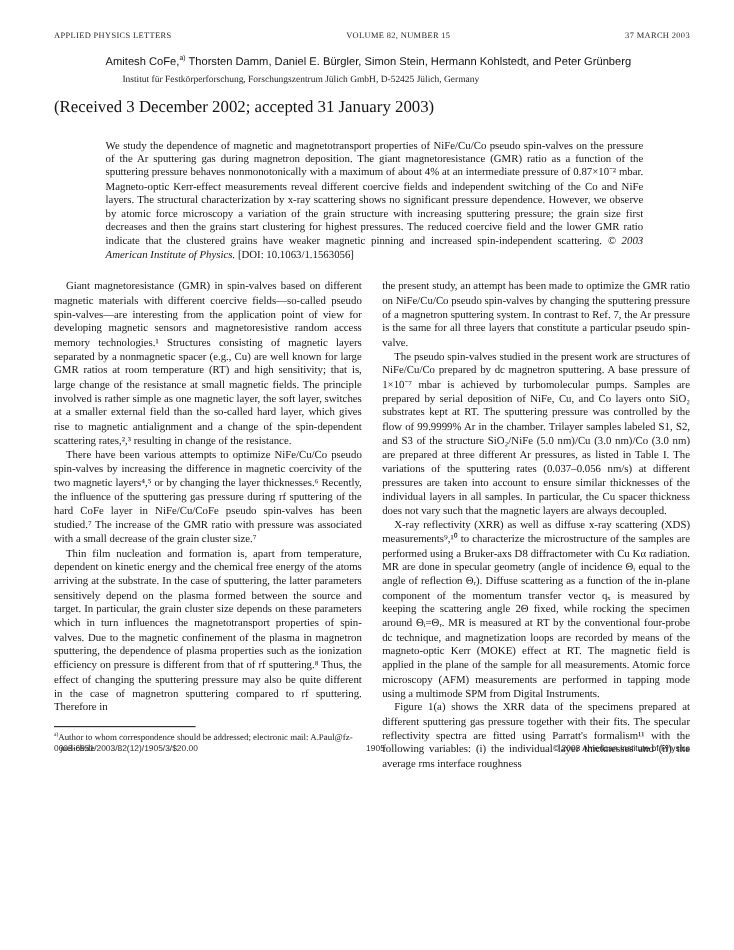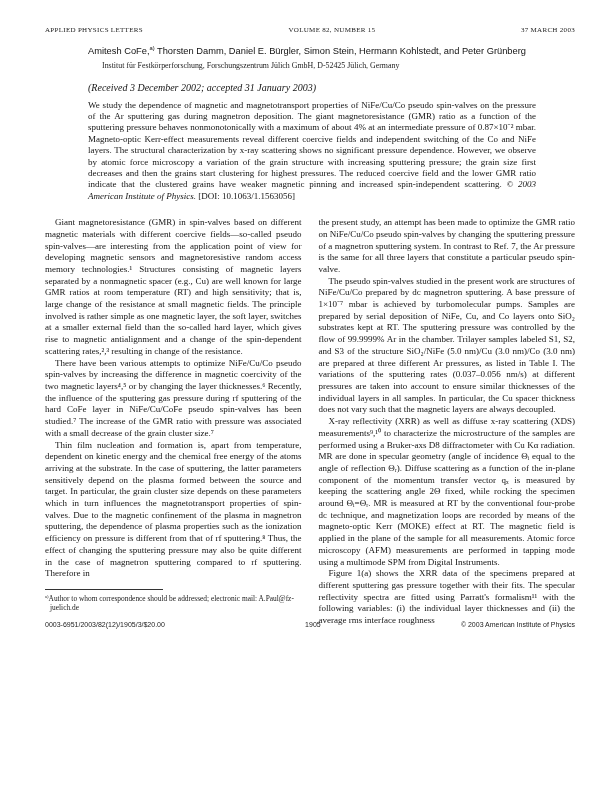--- a/index.html
+++ b/index.html
@@ -45,30 +45,28 @@
     color: #111;
   }
   .sup { vertical-align: super; font-size: 0.62em; line-height: 0; }
   .affiliation {
     margin-top: 3px;
     font-size: 7.9px;
     color: #222;
     margin-left: 14px;
   }
   .received {
-    margin-left: 43px;
     margin-top: 12px;
-    font-size: 10px;
+    font-size: 14px;
     color: #141414;
-    font-style: italic;
   }
   
   .abstract {
     margin-left: 43px;
-    margin-top: 7px;
+    margin-top: 18px;
     width: 448px;
     font-size: 9px;
     line-height: 11.4px;
     text-align: justify;
     color: #141414;
   }
   .abstract .copyright { font-style: italic; }
   
   .columns {
     display: flex;

